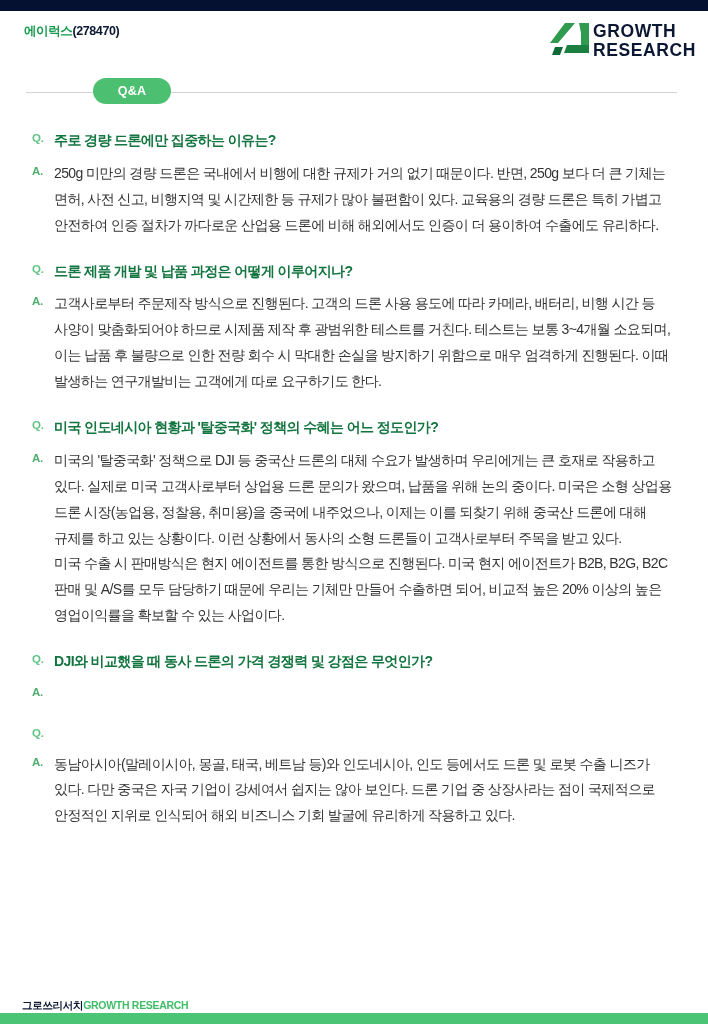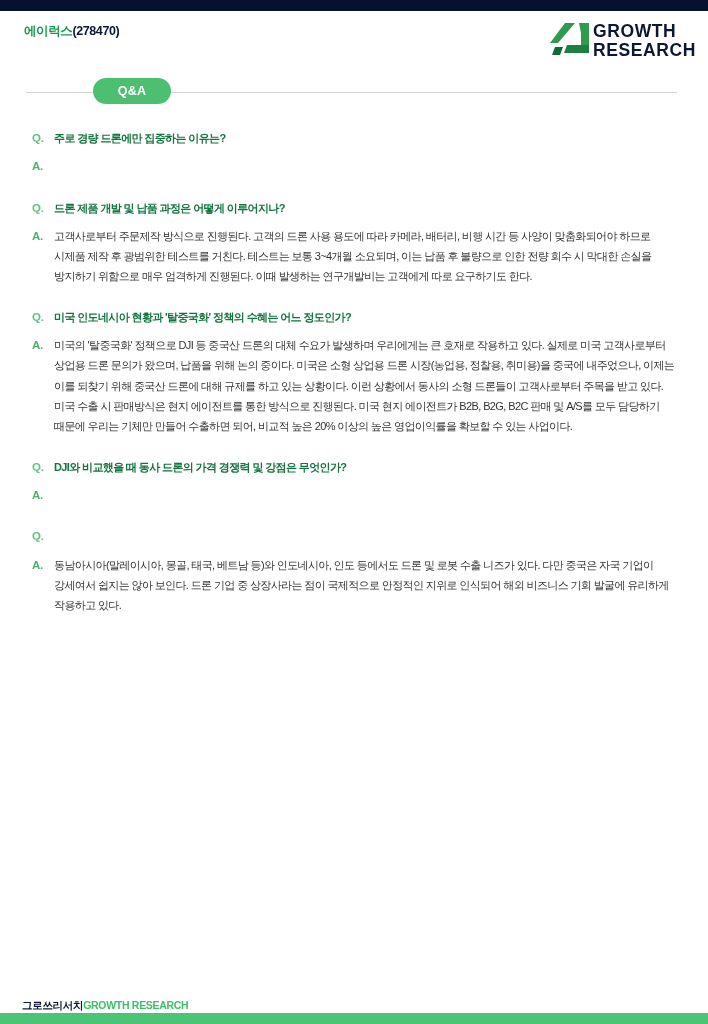--- a/index.html
+++ b/index.html
@@ -125,21 +125,21 @@
     font-weight: bold;
     line-height: 1.85;
     letter-spacing: -0.2px;
   }
   .marker.q { color: #63C285; }
   .marker.a { color: #4FAE6E; }
 
   .qa-text {
     flex: 1 1 auto;
     margin-right: 30px;
-    font-size: 11px;
+    font-size: 14px;
     line-height: 1.85;
     letter-spacing: -0.62px;
     word-break: keep-all;
     text-align: left;
   }
   .question .qa-text {
     color: #12743F;
     font-weight: bold;
   }
   .answer .qa-text {
@@ -212,20 +212,23 @@
 </div>
 
 <div class="content" id="qa-container">
     <div class="qa-block">
       <div class="qa-row question">
         <div class="marker q">Q.</div>
         <div class="qa-text">주로 경량 드론에만 집중하는 이유는?</div>
       </div>
       <div class="qa-row answer">
         <div class="marker a">A.</div>
+        <div class="qa-text">
+          <p>250g 미만의 경량 드론은 국내에서 비행에 대한 규제가 거의 없기 때문이다. 반면, 250g 보다 더 큰 기체는 면허, 사전 신고, 비행지역 및 시간제한 등 규제가 많아 불편함이 있다. 교육용의 경량 드론은 특히 가볍고 안전하여 인증 절차가 까다로운 산업용 드론에 비해 해외에서도 인증이 더 용이하여 수출에도 유리하다.</p>
+        </div>
       </div>
     </div>
     <div class="qa-block">
       <div class="qa-row question">
         <div class="marker q">Q.</div>
         <div class="qa-text">드론 제품 개발 및 납품 과정은 어떻게 이루어지나?</div>
       </div>
       <div class="qa-row answer">
         <div class="marker a">A.</div>
         <div class="qa-text">

